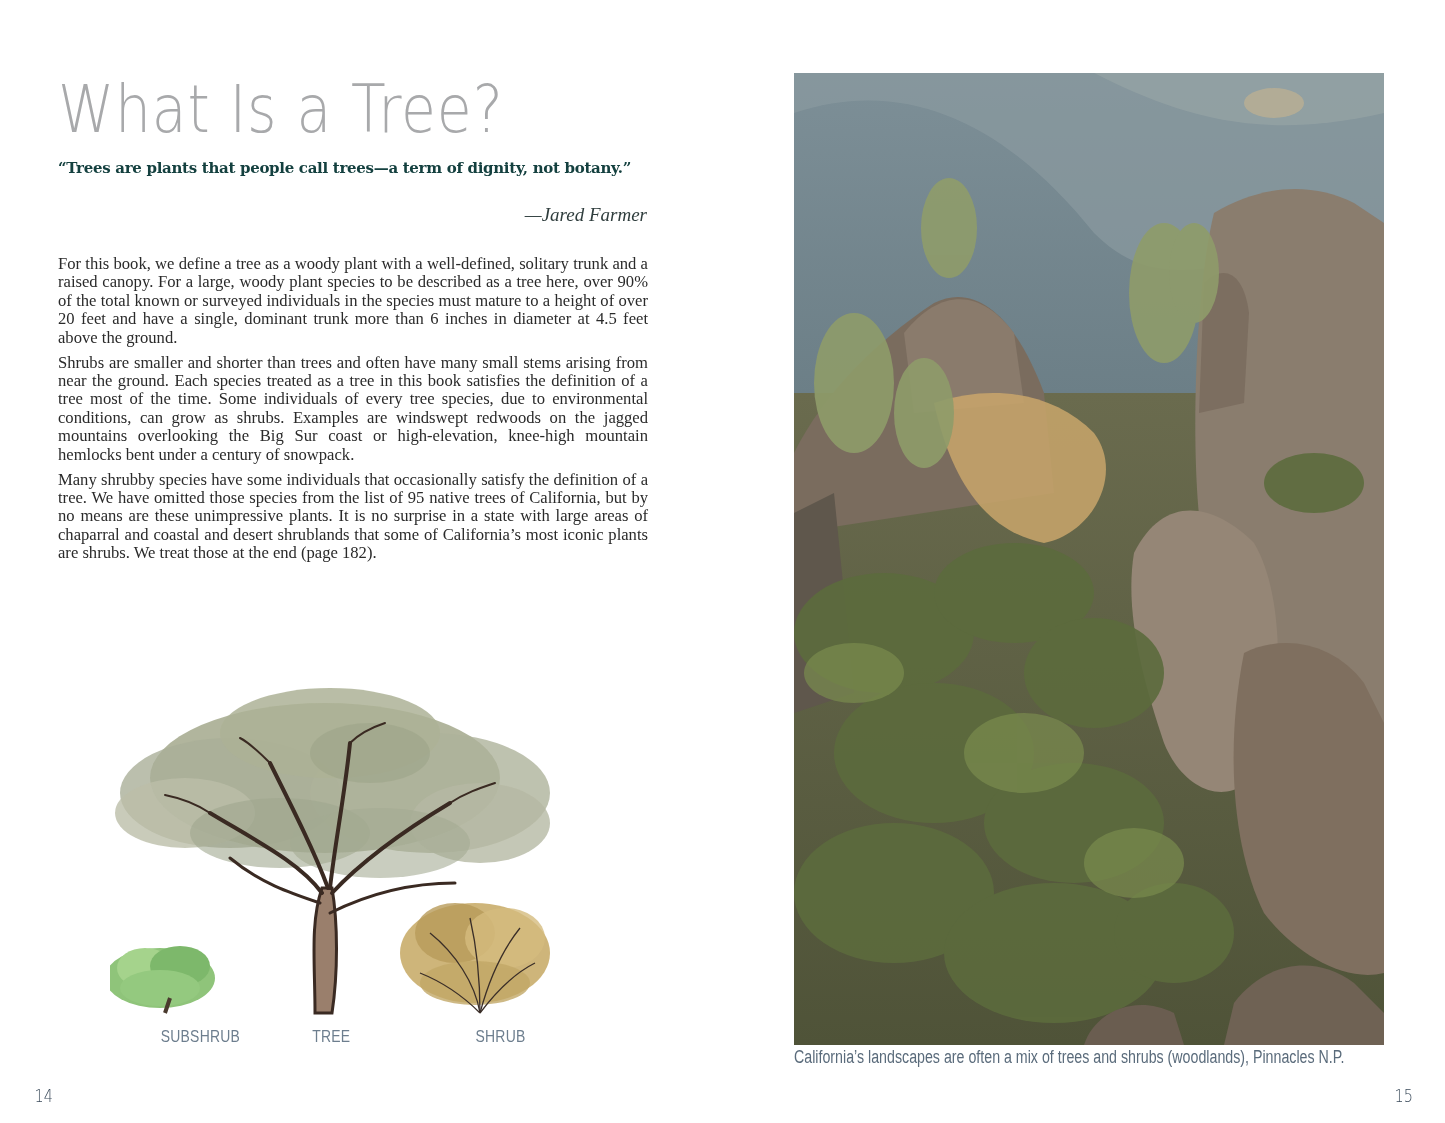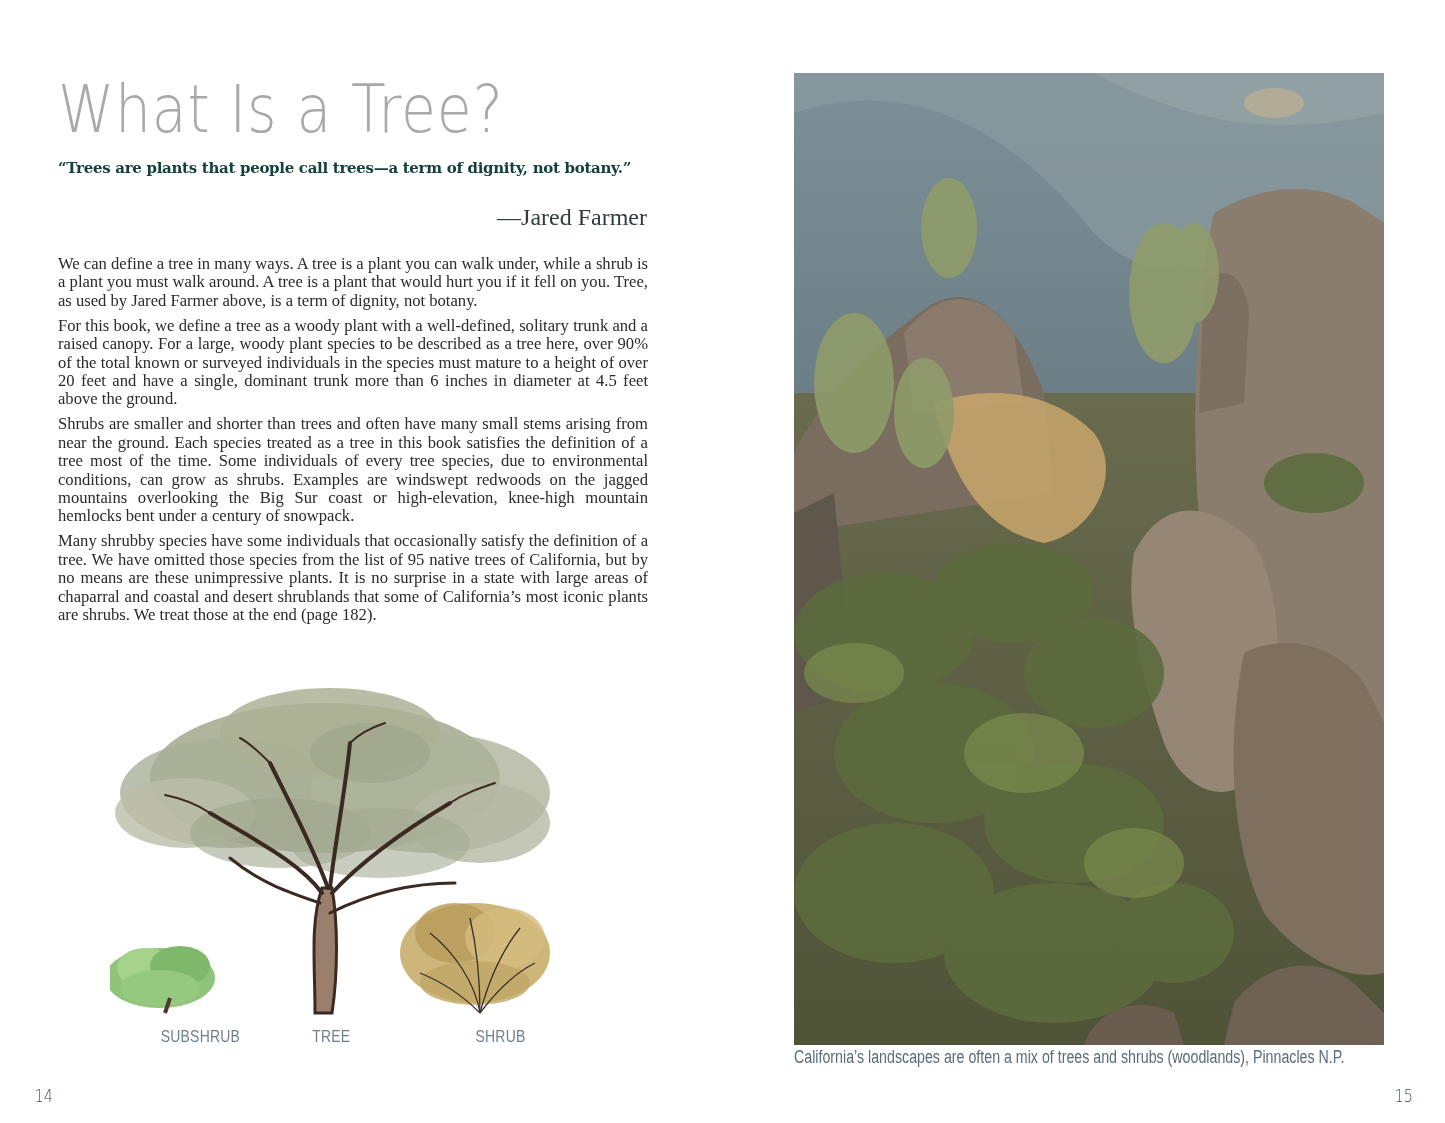--- a/index.html
+++ b/index.html
@@ -19,22 +19,22 @@
       line-height: 80px; margin: 0;
     }
     .quote {
       position: absolute; left: 58px; top: 146px; width: 592px;
       font-family: "DejaVu Serif", serif; font-weight: bold;
       font-size: 15px; line-height: 28px; color: #14403f; margin: 0;
       letter-spacing: -0.3px;
     }
     .attribution {
       position: absolute; right: 75px; top: 196px;
-      font-family: "Liberation Serif", serif; 
-      font-size: 24px; color: #2f3d3d;
+      font-family: "Liberation Serif", serif; font-style: italic;
+      font-size: 19px; color: #2f3d3d;
     }
     .body-text {
       position: absolute; left: 58px; top: 247px; width: 590px;
       font-family: "Liberation Serif", serif; font-size: 16.6px; line-height: 18.4px;
       color: #2a2a2a; text-align: justify;
     }
     .body-text p { margin: 0 0 6.6px 0; }
 
     .illustration { position: absolute; left: 110px; top: 675px; width: 500px; height: 345px; }
     .illus-label {
@@ -57,21 +57,20 @@
   </style>
 </head>
 <body>
 
 <div class="page page-left">
   <h1 class="title">What Is a Tree?</h1>
   <p class="quote">“Trees are plants that people call trees—a term of dignity, not botany.”</p>
   <div class="attribution">—Jared Farmer</div>
 
   <div class="body-text">
-    <p>We can define a tree in many ways. A tree is a plant you can walk under, while a shrub is a plant you must walk around. A tree is a plant that would hurt you if it fell on you. Tree, as used by Jared Farmer above, is a term of dignity, not botany.</p>
     <p>For this book, we define a tree as a woody plant with a well-defined, solitary trunk and a raised canopy. For a large, woody plant species to be described as a tree here, over 90% of the total known or surveyed individuals in the species must mature to a height of over 20 feet and have a single, dominant trunk more than 6 inches in diameter at 4.5 feet above the ground.</p>
     <p>Shrubs are smaller and shorter than trees and often have many small stems arising from near the ground. Each species treated as a tree in this book satisfies the definition of a tree most of the time. Some individuals of every tree species, due to environmental conditions, can grow as shrubs. Examples are windswept redwoods on the jagged mountains overlooking the Big Sur coast or high-elevation, knee-high mountain hemlocks bent under a century of snowpack.</p>
     <p>Many shrubby species have some individuals that occasionally satisfy the definition of a tree. We have omitted those species from the list of 95 native trees of California, but by no means are these unimpressive plants. It is no surprise in a state with large areas of chaparral and coastal and desert shrublands that some of California’s most iconic plants are shrubs. We treat those at the end (page 182).</p>
   </div>
 
   <svg class="illustration" viewBox="0 0 500 345" xmlns="http://www.w3.org/2000/svg">
 
     <g opacity="0.85">
       <ellipse cx="215" cy="95" rx="175" ry="75" fill="#a4a98c"></ellipse>
       <ellipse cx="120" cy="110" rx="110" ry="55" fill="#9ba187" opacity="0.8"></ellipse>

